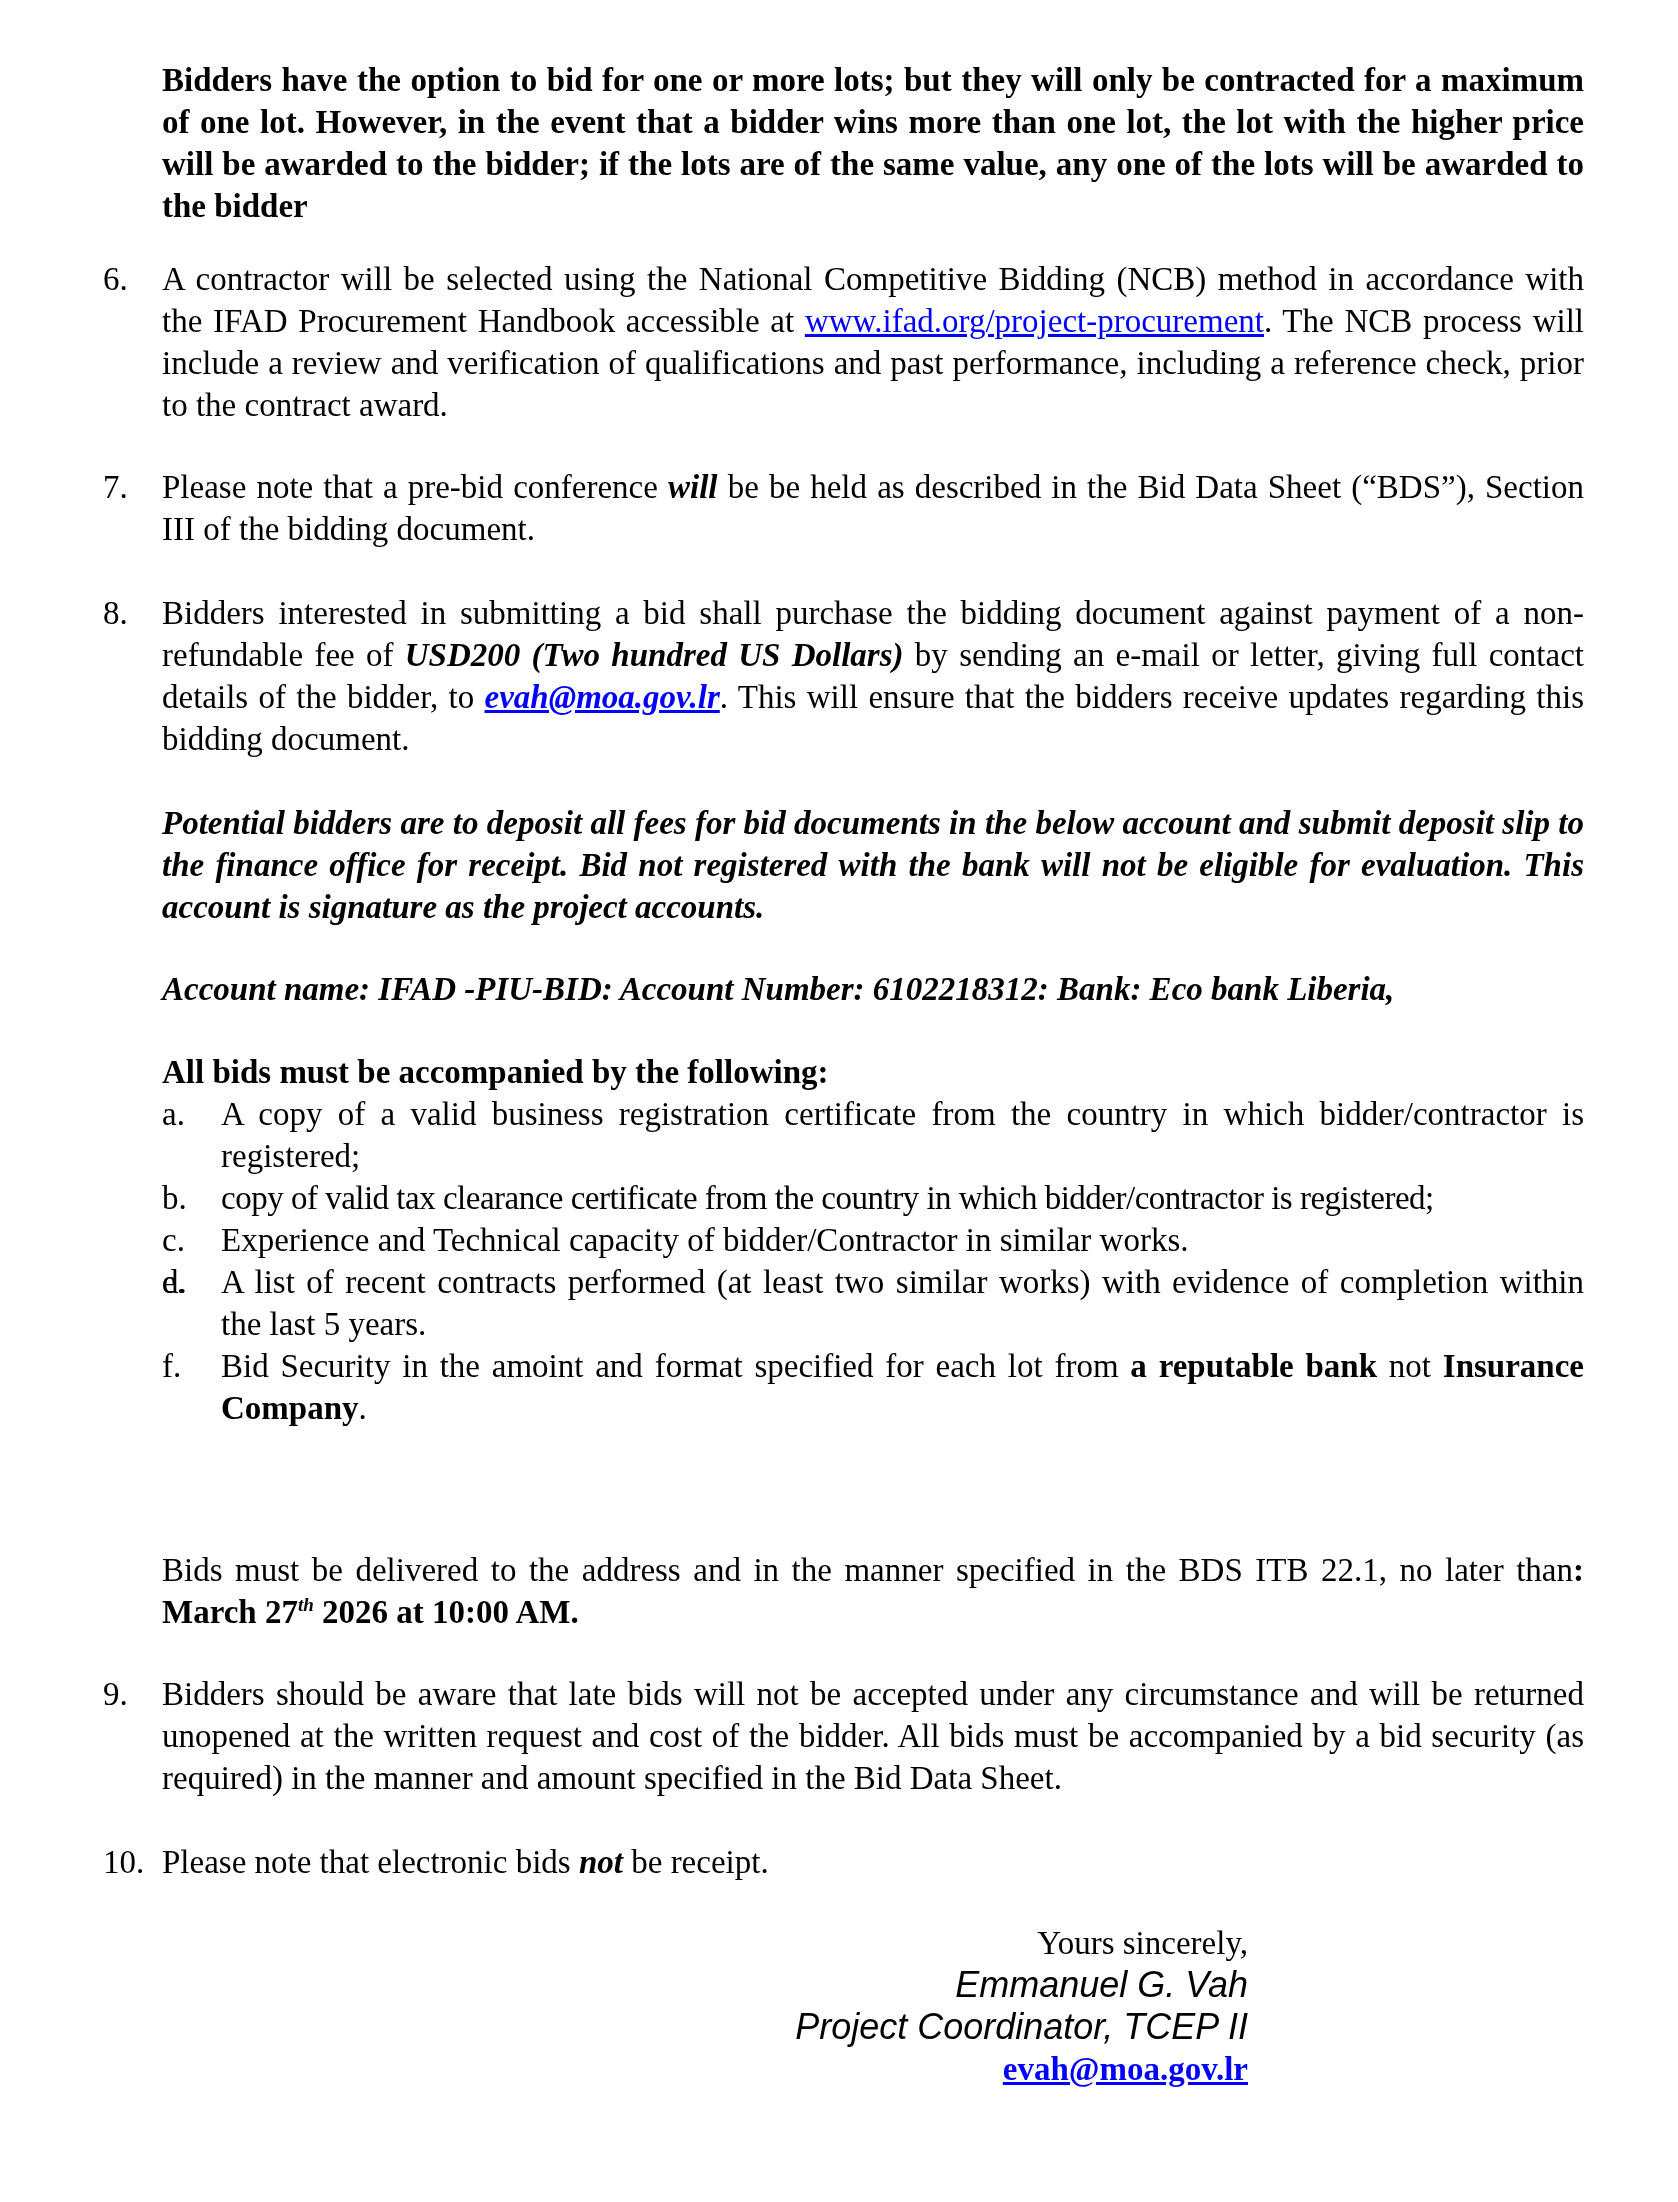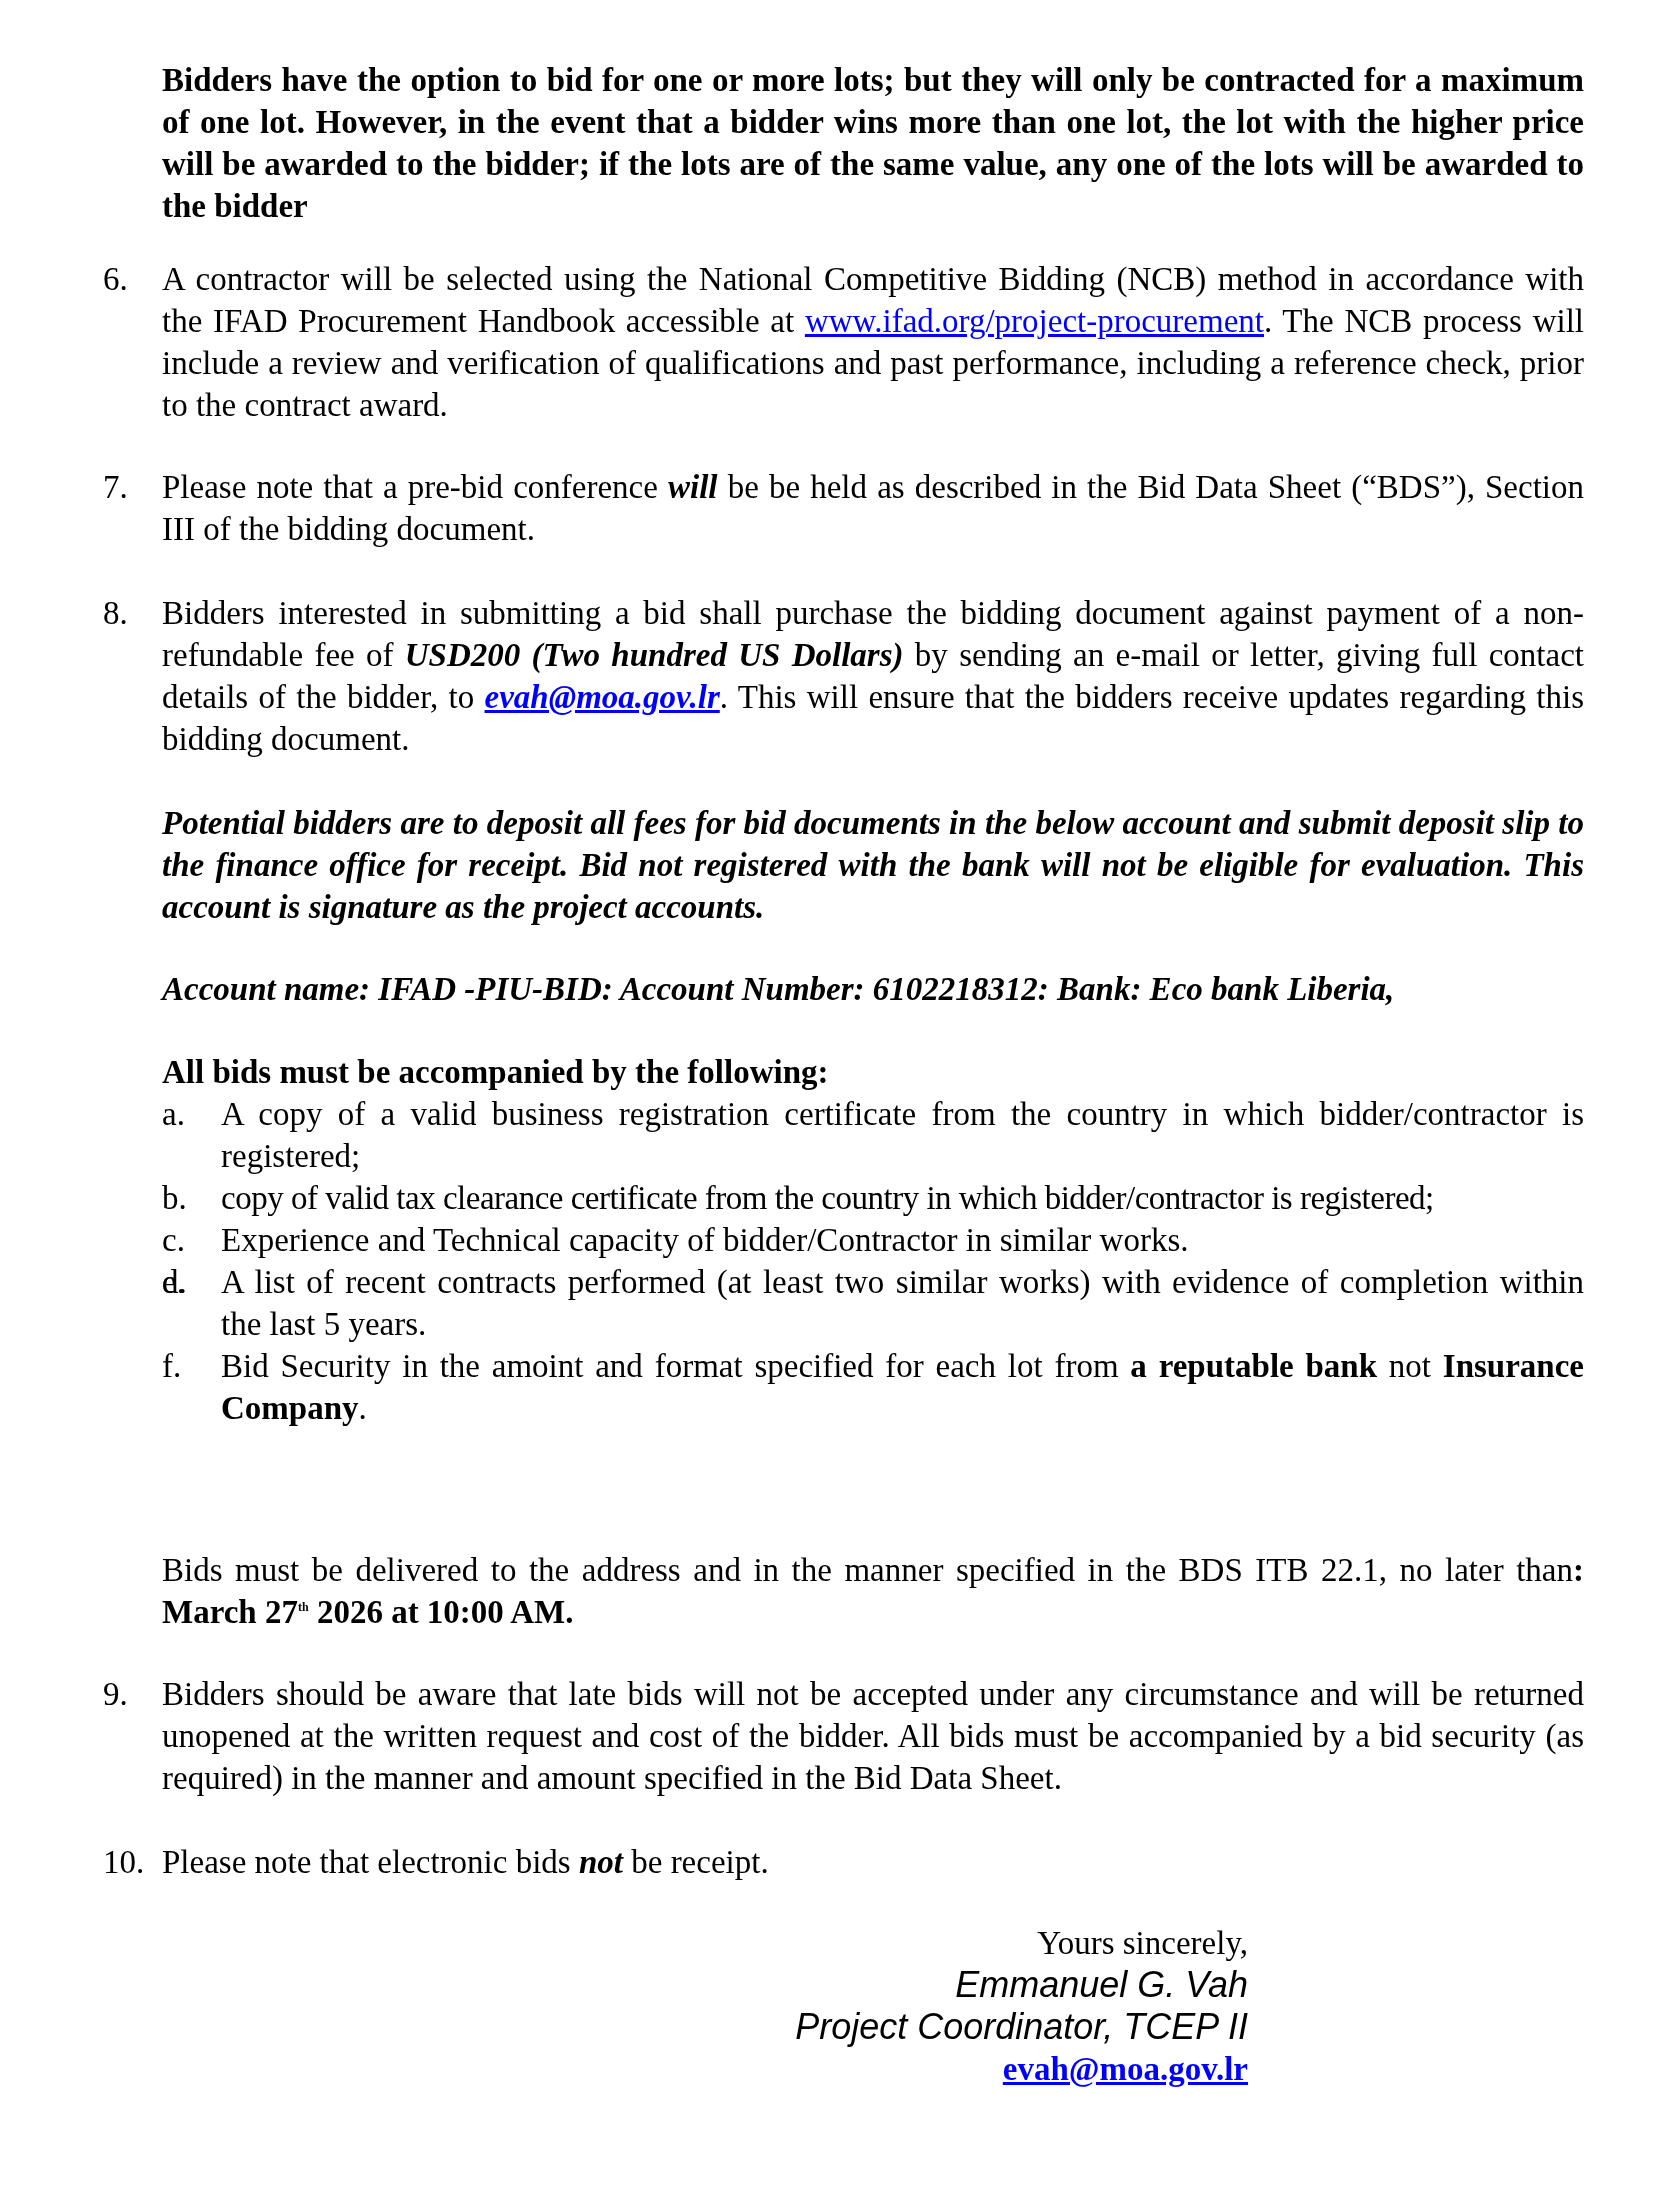--- a/index.html
+++ b/index.html
@@ -14,21 +14,21 @@
   .block { position: absolute; left: 162px; width: 1422px; }
   .just { text-align: justify; text-align-last: left; }
   .bold { font-weight: bold; }
   .bi { font-weight: bold; font-style: italic; }
   .num { position: absolute; left: -59px; top: 0; }
   a.link { color: #0000ff; text-decoration: underline; margin-top: 14px; }
   .sub { position: relative; padding-left: 59px; }
   .sub .let { position: absolute; left: 0; top: 0; }
   .sans { font-family: "Liberation Sans", "DejaVu Sans", sans-serif; font-size: 36px; font-style: italic; }
   .sig { position: absolute; left: 43px; width: 1205px; line-height: 42px; text-align: right; }
-  sup { font-size: 12px; line-height: 0; vertical-align: super; }
+  sup { font-size: 19px; line-height: 0; vertical-align: super; font-style: italic; }
 </style>
 </head>
 <body>
 
 <div class="page">
 
   <div class="block just bold" style="top:59px;">
     <span>Bidders have the option to bid for one or more lots; but they will only be contracted for a maximum of one lot. However, in the event that a bidder wins more than one lot, the lot with the higher price will be awarded to the bidder; if the lots are of the same value, any one of the lots will be awarded to the bidder</span>
   </div>
 

